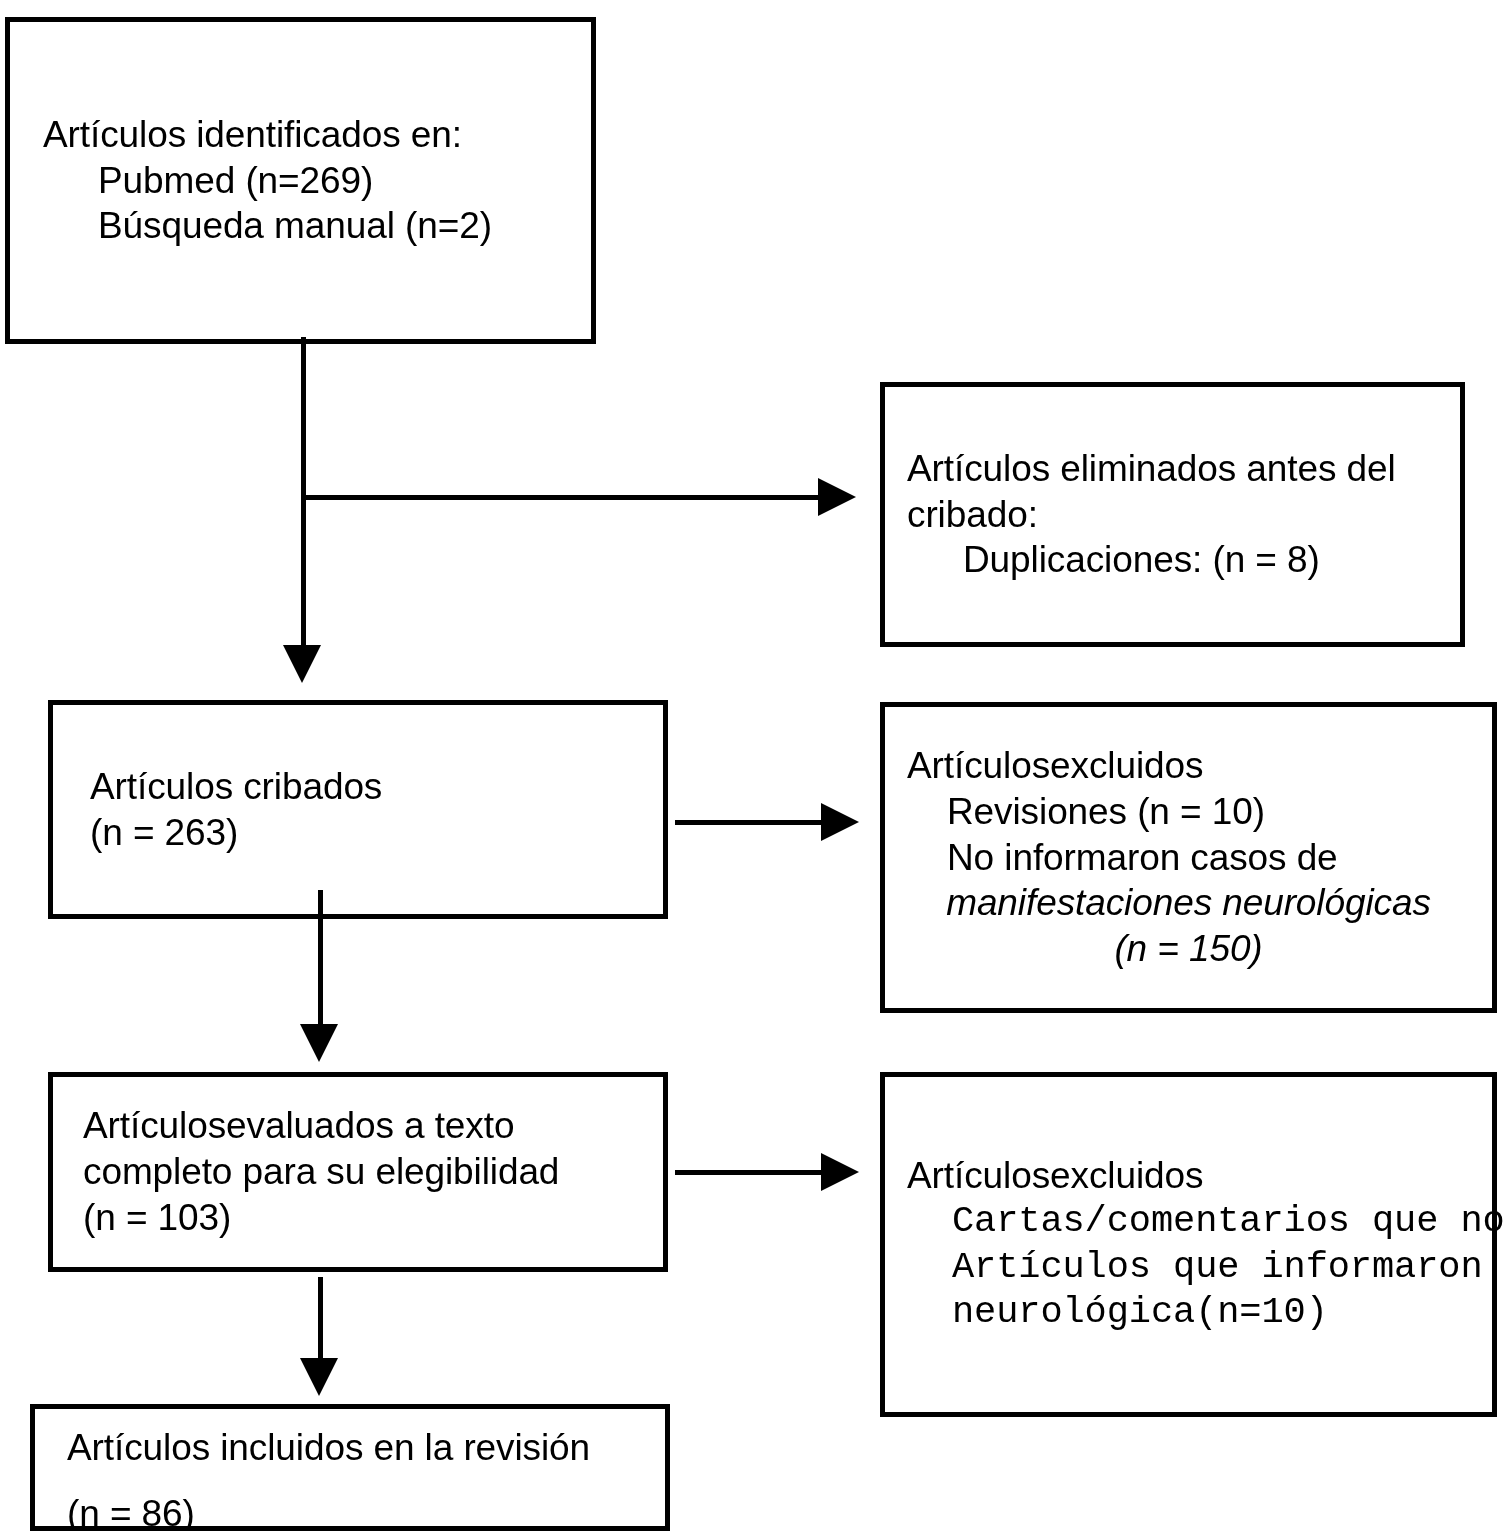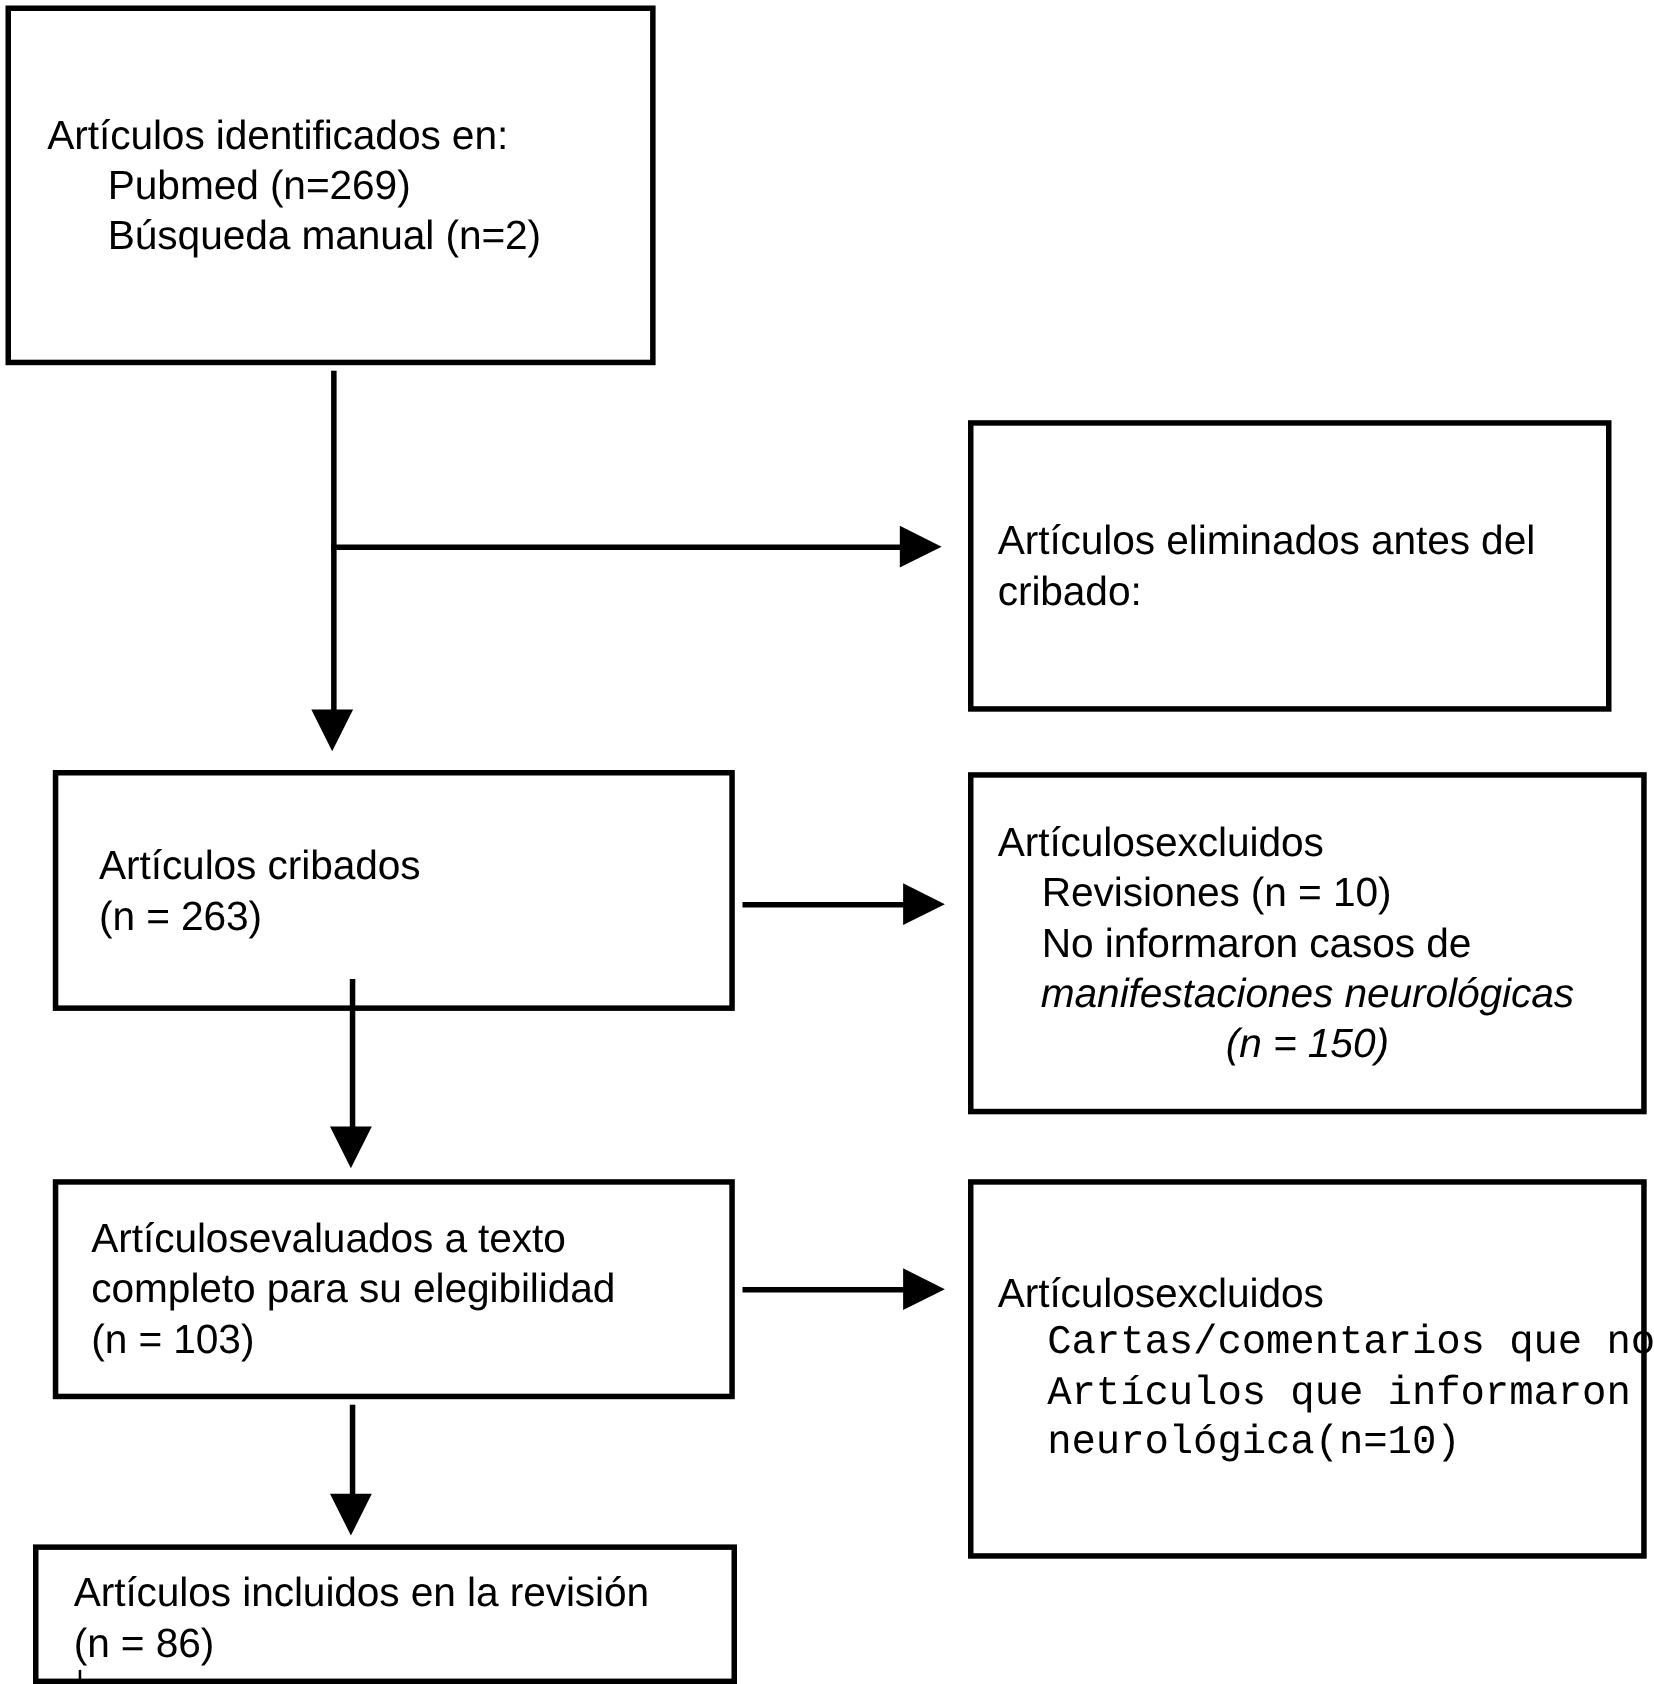--- a/index.html
+++ b/index.html
@@ -27,21 +27,21 @@
     justify-content: center;
   }
   .box .line {
     font-size: 37px;
     line-height: 1.24;
     white-space: pre;
     letter-spacing: -0.1px;
   }
 
   
-  #box-identified { left: 5px;   top: 5px;    width: 591px; height: 327px; }
+  #box-identified { left: 5px;   top: 17px;    width: 591px; height: 327px; }
   #box-identified .line { padding-left: 33px; }
   #box-identified .line.ind { padding-left: 88px; }
 
   #box-removed    { left: 880px; top: 382px;  width: 585px; height: 265px; }
   #box-removed .line { padding-left: 22px; }
   #box-removed .line.ind { padding-left: 78px; }
 
   #box-screened   { left: 48px;  top: 700px;  width: 620px; height: 219px; }
   #box-screened .line { padding-left: 37px; }
 
@@ -50,21 +50,21 @@
   #box-excluded-1 .line.ind { padding-left: 62px; }
   #box-excluded-1 .line.ctr { text-align: center; padding-left: 0; font-style: italic; }
 
   #box-eligibility{ left: 48px;  top: 1072px; width: 620px; height: 200px; }
   #box-eligibility .line { padding-left: 30px; }
 
   #box-excluded-2 { left: 880px; top: 1072px; width: 617px; height: 345px; }
   #box-excluded-2 .line { padding-left: 22px; }
   #box-excluded-2 .line.ind { padding-left: 67px; font-family: Liberation Mono, monospace; }
 
-  #box-included   { left: 30px;  top: 1404px; width: 640px; height: 127px; justify-content: flex-start; padding-top: 16px; }
+  #box-included   { left: 30px;  top: 1404px; width: 640px; height: 127px; justify-content: flex-start; padding-top: 16px; gap: 20px; }
   #box-included .line { padding-left: 32px; }
   #box-included .tick { font-size: 26px; line-height: 0.5; padding-left: 34px; }
   .vline {
     position: absolute;
     width: 5px;
     background: #000000;
   }
   .hline {
     position: absolute;
     height: 5px;
@@ -117,20 +117,21 @@
   </div>
 
   <div class="vline" id="conn-1-vert"></div>
   <div class="arrow-down" id="conn-1-arrowhead"></div>
   <div class="hline" id="conn-1-branch"></div>
   <div class="arrow-right" id="conn-1-branch-ah"></div>
 
   <div class="box" id="box-removed">
     <div class="line">Artículos eliminados antes del</div>
     <div class="line">cribado:</div>
+    <div class="line ind">Duplicaciones: (n = 8)</div>
   </div>
 
   <div class="box" id="box-screened">
     <div class="line">Artículos cribados</div>
     <div class="line">(n = 263)</div>
   </div>
 
   <div class="hline" id="conn-2-right"></div>
   <div class="arrow-right" id="conn-2-right-ah"></div>
 

